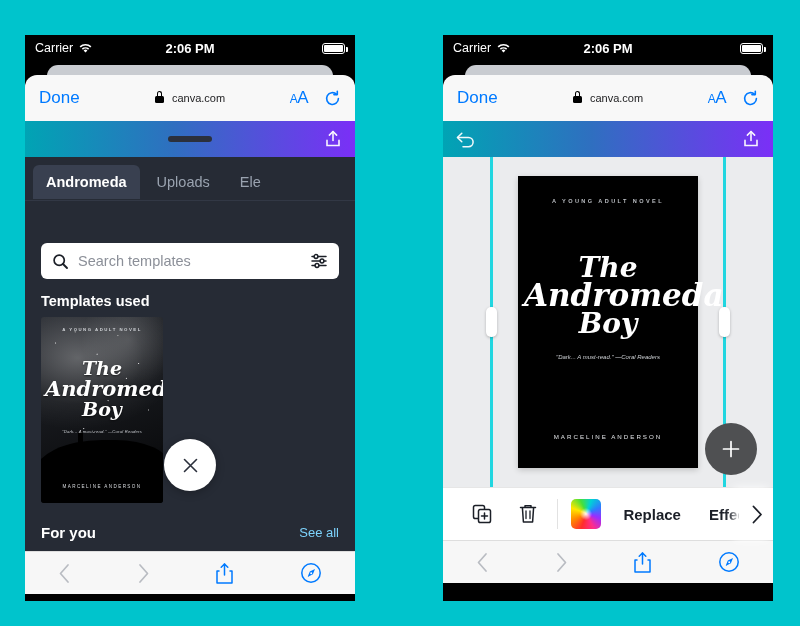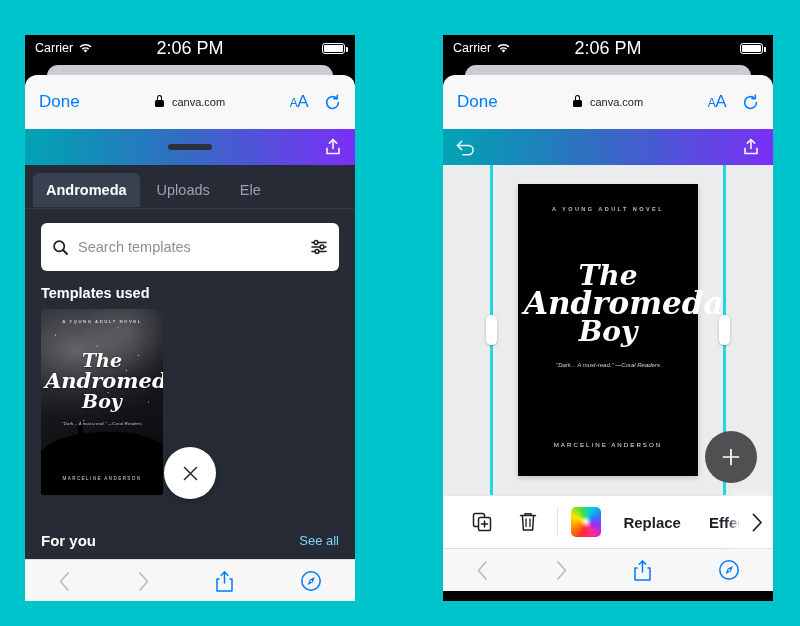--- a/index.html
+++ b/index.html
@@ -33,21 +33,21 @@
     font-size: 12.5px;
     display: flex;
     align-items: center;
     padding: 0 10px;
     box-sizing: border-box;
   }
   .sb-carrier { display:flex; align-items:center; gap:5px; font-weight: 400;}
   .sb-time {
     position: absolute; left: 0; right: 0; top: 0; bottom: 0;
     display: flex; align-items: center; justify-content: center;
-    font-weight: 400; font-size: 18px; pointer-events: none;
+    font-weight: 700; font-size: 13px; pointer-events: none;
   }
   .sb-right { margin-left: auto; display:flex; align-items:center; }
   .battery {
     width: 23px; height: 11px; border: 1.4px solid #fff; border-radius: 3px;
     position: relative; box-sizing: border-box;
   }
   .battery::after{
     content:""; position:absolute; right:-3.5px; top:3px;
     width:2px; height:5px; background:#fff; border-radius:0 1px 1px 0;
   }
@@ -59,21 +59,21 @@
     height: 14px;
     background: #000;
   }
   .sheet-back::after {
     content: "";
     position: absolute; left: 22px; right: 22px; top: 4px; height: 24px;
     background: #c9ccd1; border-radius: 11px 11px 0 0;
   }
   .safari-bar {
     position: relative;
-    height: 54px;
+    height: 46px;
     background: #f8f8f8;
     border-radius: 12px 12px 0 0;
     display: flex; align-items: center;
     padding: 0 14px;
     box-sizing: border-box;
   }
   .sf-done { color: #007AFF; font-size: 17px; }
   .sf-url {
     position: absolute; left: 0; right: 0;
     display: flex; align-items: center; justify-content: center; gap: 8px;
@@ -117,22 +117,22 @@
     height: 44px; box-sizing: border-box;
   }
   .tab {
     padding: 9px 13px; font-size: 14.5px; color: #9aa3b0; border-radius: 6px 6px 0 0;
     white-space: nowrap;
   }
   .tab.active { background: #394050; color: #fff; font-weight: 700; }
 
   .searchwrap { padding: 14px 16px 10px 16px; }
   .searchbox {
-    background: #fff; border-radius: 6px; height: 48px;
-    display: flex; align-items: center; padding: 0 11px; gap: 9px;
+    background: #fff; border-radius: 6px; height: 36px;
+    display: flex; align-items: center; padding: 0 11px; gap: 9px; margin-top: 28px;
   }
   .search-ph { color: #8b8f98; font-size: 14.5px; flex: 1;}
   .sec-title { color: #fff; font-weight: 700; font-size: 14.5px; padding: 4px 16px 8px 16px;}
 
   .thumb {
     margin-left: 16px;
     width: 122px; height: 186px;
     border-radius: 3px;
     position: relative; overflow: hidden;
     background:

